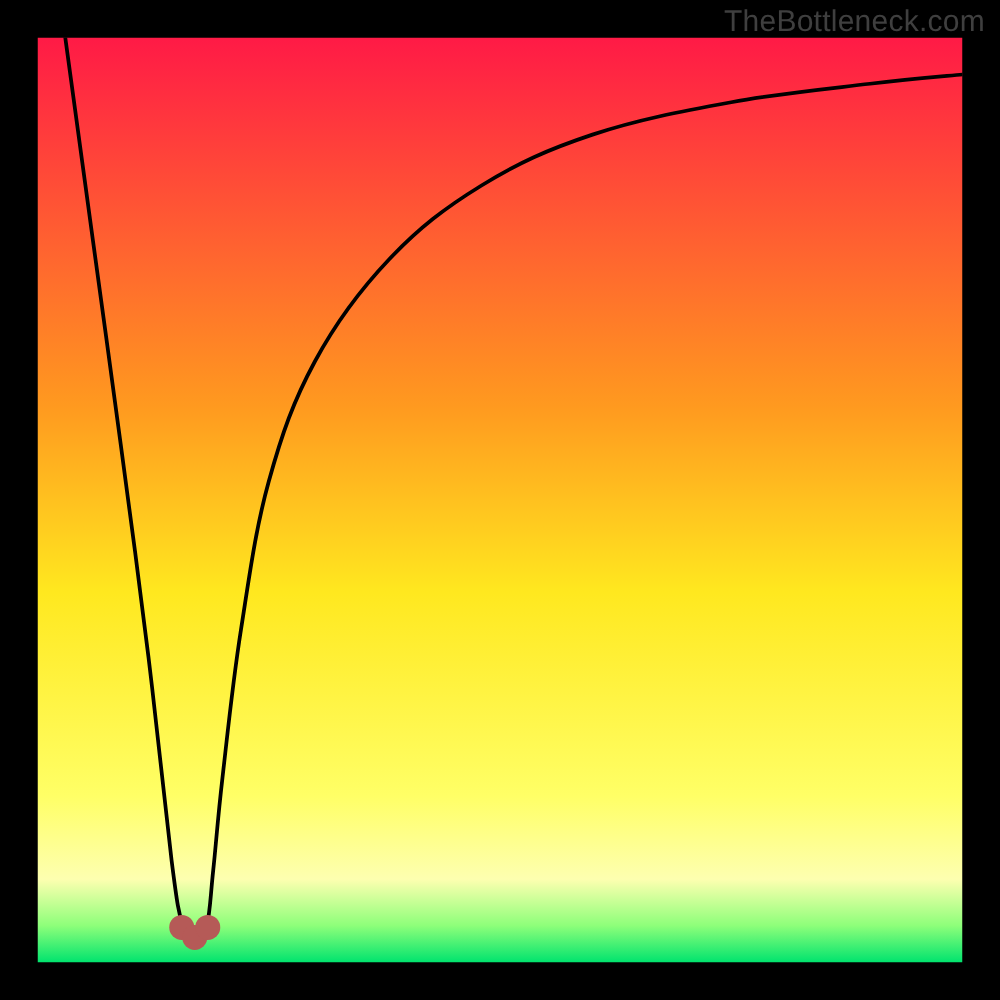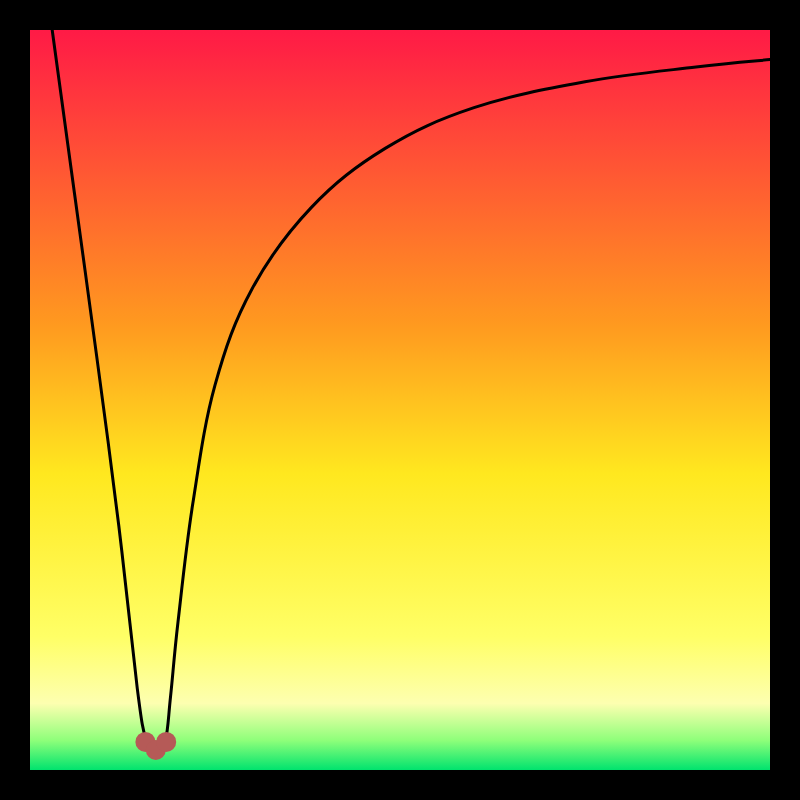--- a/index.html
+++ b/index.html
@@ -57,13 +57,14 @@
       </defs>
       <rect id="bg-rect" x="0" y="0" width="740" height="740" fill="url(#bg-grad)"></rect>
       <path id="curve-path" fill="none" stroke="#000" stroke-width="3" stroke-linejoin="round" stroke-linecap="round" d="M 22.2 0 C 26.2 29.3, 36.4 104.2, 44.4 162.8 C 52.4 221.4, 58.6 265.7, 66.6 325.6 C 74.6 385.5, 81.5 435.9, 88.8 495.8 C 96.1 555.7, 102.4 620.0, 107.3 658.6 C 112.2 697.2, 112.9 699.1, 116.2 710.4 C 119.5 721.7, 122.3 721.5, 125.8 721.5 C 129.3 721.5, 132.8 720.4, 135.4 710.4 C 138.1 700.4, 138.3 687.3, 140.6 666.0 C 142.9 644.7, 144.0 626.6, 148.0 592.0 C 152.0 557.4, 156.1 516.2, 162.8 473.6 C 169.5 431.0, 174.3 393.8, 185.0 355.2 C 195.7 316.6, 204.7 291.0, 222.0 259.0 C 239.3 227.0, 257.2 202.9, 281.2 177.6 C 305.2 152.3, 325.9 136.4, 355.2 118.4 C 384.5 100.4, 408.0 89.7, 444.0 77.7 C 480.0 65.7, 515.0 59.1, 555.0 51.8 C 595.0 44.5, 632.7 41.0, 666.0 37.0 C 699.3 33.0, 726.7 30.9, 740.0 29.6"></path>
       <g id="markers-group">
           <circle cx="115.4" cy="711.9" r="10" fill="#b55a57"></circle>
           <circle cx="125.8" cy="720.0" r="10" fill="#b55a57"></circle>
           <circle cx="136.2" cy="711.9" r="10" fill="#b55a57"></circle>
         </g>
     </svg>
   </div>
+  <div class="watermark">TheBottleneck.com</div>
 </div>
 
 </body></html>

